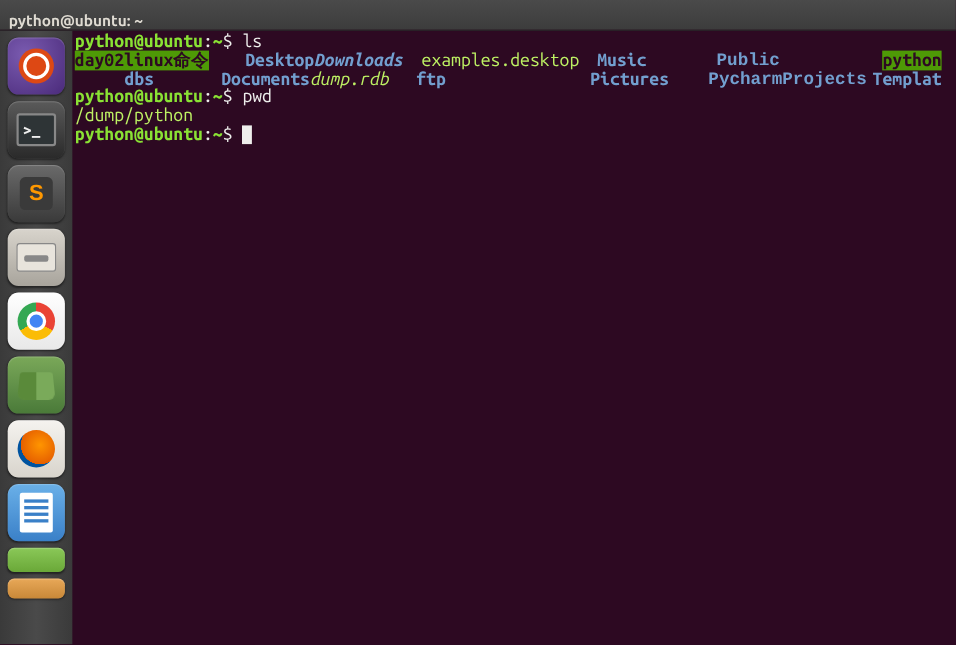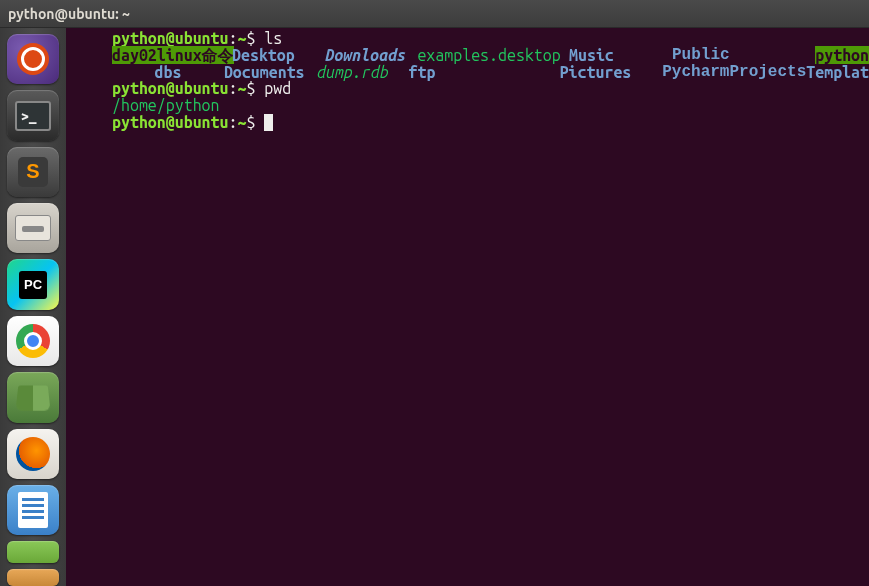--- a/index.html
+++ b/index.html
@@ -11,21 +11,21 @@
   font-size: 16px;
   overflow: hidden;
   display: flex;
   flex-direction: column;
 }
 .titlebar {
   height: 28px;
   background: linear-gradient(to bottom, #4a4a4a, #3c3c3c);
   color: #dfdbd2;
   display: flex;
-  align-items: center;
+  align-items: flex-end;
   padding: 0 8px;
   font-family: "Ubuntu", sans-serif;
   font-size: 14px;
   font-weight: bold;
   border-bottom: 1px solid #2a2a2a;
 }
 .main {
   flex: 1;
   display: flex;
   overflow: hidden;
@@ -58,33 +58,32 @@
 .launcher-item.reader { background: linear-gradient(to bottom, #7aa859, #4a7a39); }
 .launcher-item.firefox { background: linear-gradient(to bottom, #f5f3ef, #d8d4cc); }
 .launcher-item.office { background: linear-gradient(to bottom, #6ab0e8, #3a80c8); }
 .launcher-item.stack { height: 22px; background: linear-gradient(to bottom, #8ac858, #6aa838); border-radius: 6px; }
 .launcher-item.stack2 { height: 18px; background: linear-gradient(to bottom, #e8a858, #c88838); border-radius: 6px; }
 
 .terminal-body {
   flex: 1;
   background: #2d0922;
   color: #eeeeec;
-  padding: 2px 0 0 2px;
+  padding: 2px 13px 0 2px;
   line-height: 1.05;
   white-space: pre;
   overflow: hidden;
-  margin-left: 44px;
 }
 .prompt-user { color: #8ae234; font-weight: bold; }
 .prompt-path { color: #8ae234; font-weight: bold; }
 .prompt-colon { color: #eeeeec; }
 .prompt-dollar { color: #eeeeec; }
 .cmd { color: #eeeeec; }
 .dir { color: #729fcf; font-weight: bold; }
-.file { color: #22c55e; }
+.file { color: #bef264; }
 .hl-green { background: #4e9a06; color: #2d0922; font-weight: bold; }
 .cursor {
   display: inline-block;
   width: 9px;
   height: 17px;
   background: #eeeeec;
   vertical-align: text-bottom;
 }
 .ubuntu-logo {
   width: 32px; height: 32px; border-radius: 50%;
@@ -113,21 +112,21 @@
 .chrome-glyph{width:34px;height:34px;border-radius:50%;background:conic-gradient(#ea4335 0 120deg,#fbbc05 120deg 240deg,#34a853 240deg 360deg);position:relative;}
 .chrome-glyph::after{content:"";position:absolute;top:8px;left:8px;right:8px;bottom:8px;border-radius:50%;background:#4285f4;border:3px solid #fff;}
 .book-glyph{width:32px;height:26px;background:linear-gradient(to right,#5a8a3a 50%,#7aaa5a 50%);border-radius:3px 3px 6px 6px;transform:perspective(40px) rotateX(15deg);}
 .ff-glyph{width:34px;height:34px;border-radius:50%;background:radial-gradient(circle at 60% 40%,#ff9500,#e66000 60%,#00539f 61%);}
 .doc-glyph{width:30px;height:36px;background:#fff;border-radius:2px;position:relative;}
 .doc-glyph::before{content:"";position:absolute;left:4px;right:4px;top:6px;height:3px;background:#3a80c8;box-shadow:0 6px 0 #3a80c8,0 12px 0 #3a80c8,0 18px 0 #3a80c8;}
 
 .ls-row{display:flex;}
 .ls-col{display:inline-block;}
 .c1{width:120px;text-align:center;}
-.c2{width:99px;}
+.c2{width:99px;text-align:right;}
 .c3{width:99px;font-style:italic;}
 .c4{width:162px;}
 .c5{width:110px;}
 .c6{width:153px;font-family:Liberation Mono, monospace;}
 .c7{}
 </style>
 </head>
 <body>
 
 <div class="titlebar">
@@ -142,38 +141,35 @@
       </div>
     <div class="launcher-item terminal">
         <div class="term-glyph">&gt;_</div>
       </div>
     <div class="launcher-item sublime">
         <div class="s-glyph">S</div>
       </div>
     <div class="launcher-item files">
         <div class="drawer"></div>
       </div>
-    <div class="launcher-item pycharm">
-        <div class="pc-glyph">PC</div>
-      </div>
     <div class="launcher-item chrome">
         <div class="chrome-glyph"></div>
       </div>
     <div class="launcher-item reader">
         <div class="book-glyph"></div>
       </div>
     <div class="launcher-item firefox">
         <div class="ff-glyph"></div>
       </div>
     <div class="launcher-item office">
         <div class="doc-glyph"></div>
       </div>
     <div class="launcher-item stack"></div>
     <div class="launcher-item stack2"></div>
   </div>
 
   <div class="terminal-body"><span class="prompt-user">python@ubuntu</span><span class="prompt-colon">:</span><span class="prompt-path">~</span><span class="prompt-dollar">$</span> <span class="cmd">ls</span>
 <div class="ls-row"><span class="ls-col c1"><span id="r1c1" class="hl-green">day02linux命令</span></span><span class="ls-col c2"><span id="r1c2" class="dir">Desktop</span></span><span class="ls-col c3"><span id="r1c3" class="dir">Downloads</span></span><span class="ls-col c4"><span id="r1c4" class="file">examples.desktop</span></span><span class="ls-col c5"><span id="r1c5" class="dir">Music</span></span><span class="ls-col c6"><span id="r1c6" class="dir">Public</span></span><span class="ls-col c7"><span id="r1c7" class="hl-green">python</span></span></div><div class="ls-row"><span class="ls-col c1"><span id="r2c1" class="dir">dbs</span></span><span class="ls-col c2"><span id="r2c2" class="dir">Documents</span></span><span class="ls-col c3"><span id="r2c3" class="file">dump.rdb</span></span><span class="ls-col c4"><span id="r2c4" class="dir">ftp</span></span><span class="ls-col c5"><span id="r2c5" class="dir">Pictures</span></span><span class="ls-col c6"><span id="r2c6" class="dir">PycharmProjects</span></span><span class="ls-col c7"><span id="r2c7" class="dir">Templat</span></span></div><span class="prompt-user">python@ubuntu</span><span class="prompt-colon">:</span><span class="prompt-path">~</span><span class="prompt-dollar">$</span> <span class="cmd">pwd</span>
-<span class="file">/home/python</span>
+<span class="file">/dump/python</span>
 <span class="prompt-user">python@ubuntu</span><span class="prompt-colon">:</span><span class="prompt-path">~</span><span class="prompt-dollar">$</span> <span class="cursor"></span>
 </div>
 
 </div>
 
 </body></html>

